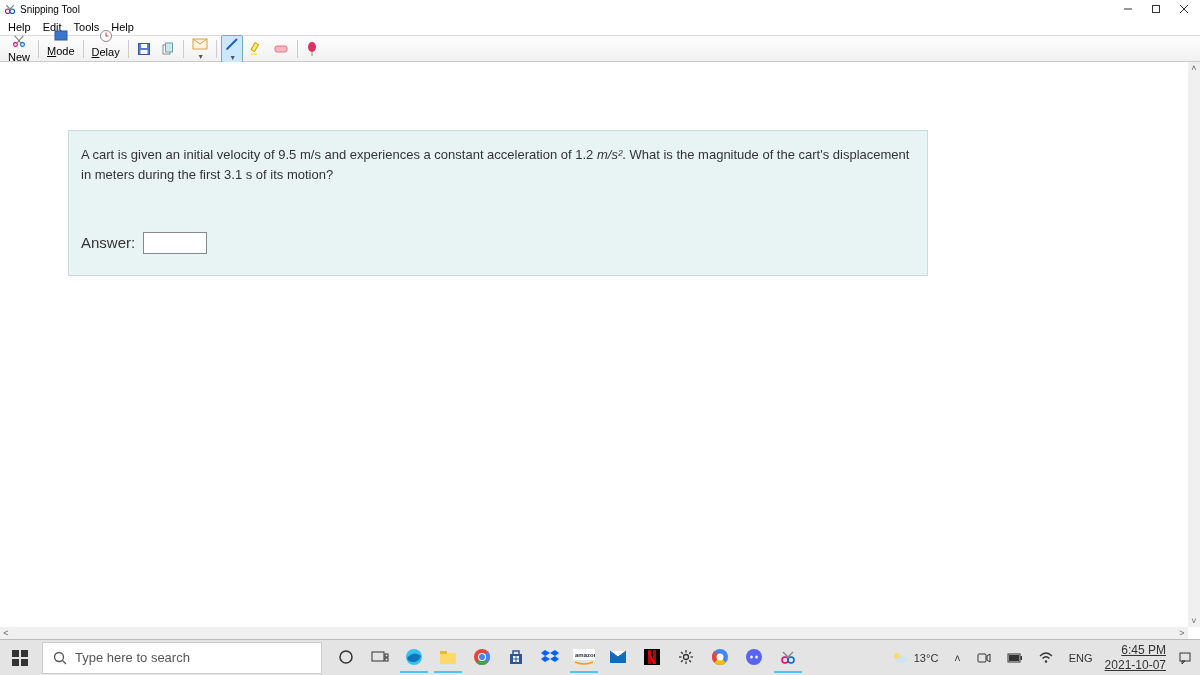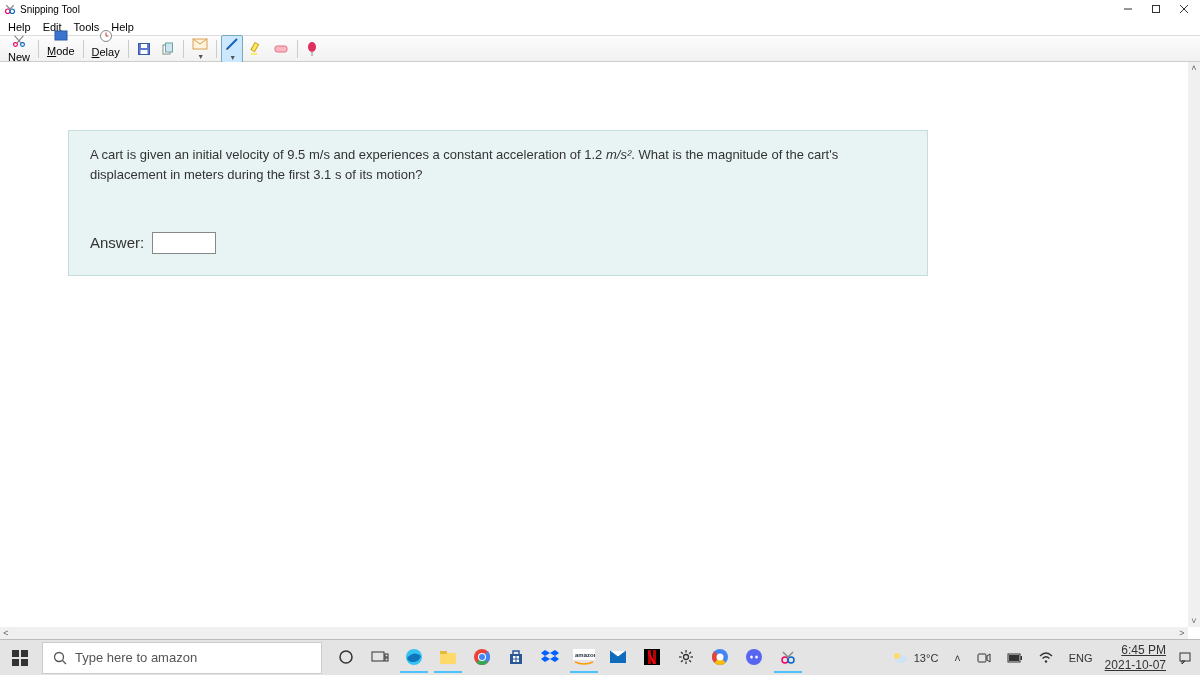--- a/index.html
+++ b/index.html
@@ -27,21 +27,21 @@
 
 .canvas { position: absolute; top: 62px; left: 0; right: 12px; bottom: 48px; background: #fff; overflow: auto; }
 .scroll-v { position: absolute; right: 0; top: 62px; bottom: 48px; width: 12px; background: #f0f0f0; }
 .scroll-v-up, .scroll-v-down { position: absolute; width: 12px; height: 12px; display:flex;align-items:center;justify-content:center;font-size:9px;color:#666;}
 .scroll-v-up { top:0; } .scroll-v-down { bottom:0; }
 .scroll-h { position: absolute; left:0; right:12px; bottom:36px; height:12px; background:#f0f0f0;}
 .scroll-h-left,.scroll-h-right{position:absolute;width:12px;height:12px;display:flex;align-items:center;justify-content:center;font-size:9px;color:#666;}
 .scroll-h-left{left:0;} .scroll-h-right{right:0;}
 
 
-.card { position: absolute; left: 68px; top: 68px; width: 860px; background: #e8f4f4; border: 1px solid #c5dddd; padding: 14px 16px 20px 21px; font-size: 13px; color: #333; line-height: 1.5; }
+.card { position: absolute; left: 68px; top: 68px; width: 860px; background: #e8f4f4; border: 1px solid #c5dddd; padding: 14px 16px 20px 12px; font-size: 13px; color: #333; line-height: 1.5; }
 .card .question { margin-bottom: 48px; }
 .answer-row { display: flex; align-items: center; gap: 8px; }
 .answer-row label { font-size: 15px; }
 .answer-row input { width: 64px; height: 22px; border: 1px solid #888; background:#fff; padding: 0 4px; font-size: 12px; }
 
 
 .taskbar { position: absolute; bottom: 0; left: 0; right: 0; height: 36px; background: #e4e4e4; border-top: 1px solid #bbb; display: flex; align-items: center; }
 .start-btn { width: 40px; height: 36px; display:flex;align-items:center;justify-content:center; }
 .search-box { display:flex; align-items:center; gap:8px; height: 32px; width: 280px; background:#fff; border:1px solid #ccc; margin: 0 2px; padding: 0 10px; font-size: 13px; color:#555; }
 .task-icons { display:flex; align-items:center; gap: 6px; margin-left: 8px; }
@@ -197,21 +197,21 @@
         <rect x="9" y="0" width="7" height="7" fill="#333"></rect>
         <rect x="0" y="9" width="7" height="7" fill="#333"></rect>
         <rect x="9" y="9" width="7" height="7" fill="#333"></rect>
       </svg>
   </div>
   <div class="search-box">
     <svg width="14" height="14" viewBox="0 0 14 14">
         <circle cx="6" cy="6" r="4.5" fill="none" stroke="#555" stroke-width="1.3"></circle>
         <line x1="9.5" y1="9.5" x2="13" y2="13" stroke="#555" stroke-width="1.3"></line>
       </svg>
-    <span>Type here to amazon</span>
+    <span>Type here to search</span>
   </div>
   <div class="task-icons">
     <div class="task-icon">
         <svg width="16" height="16">
           <circle cx="8" cy="8" r="6" fill="none" stroke="#333" stroke-width="1.5"></circle>
         </svg>
       </div>
     <div class="task-icon">
         <svg width="18" height="14" viewBox="0 0 18 14">
           <rect x="1" y="2" width="12" height="9" fill="none" stroke="#333"></rect>

